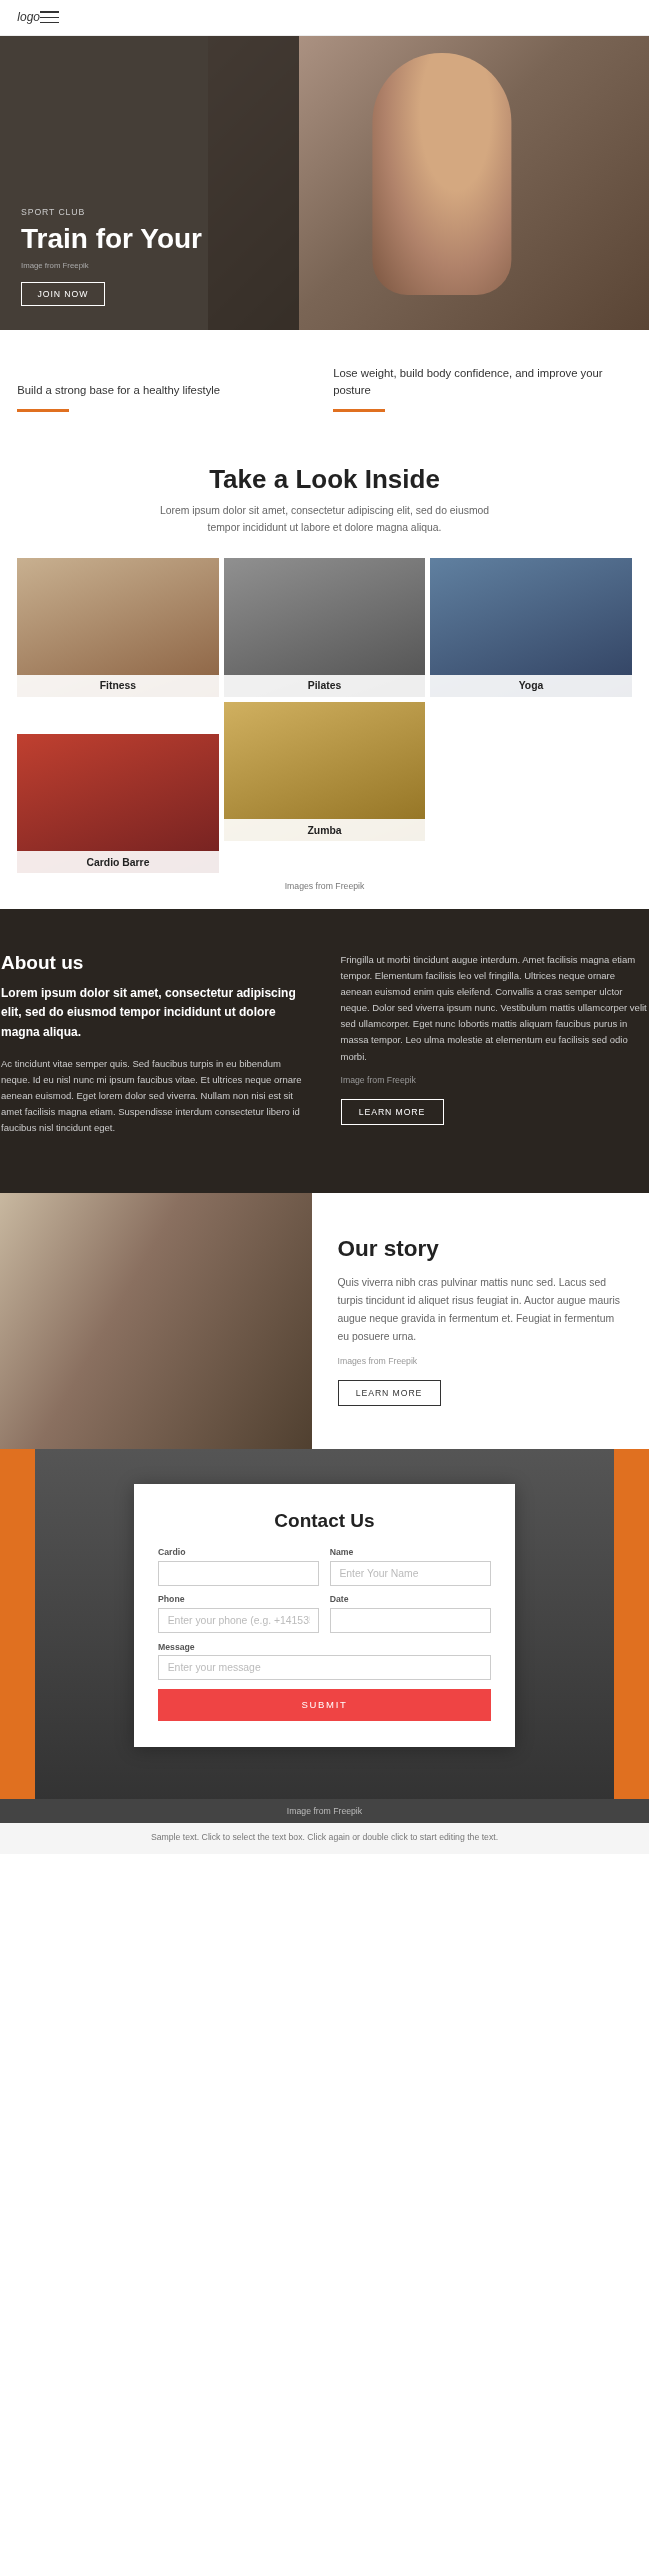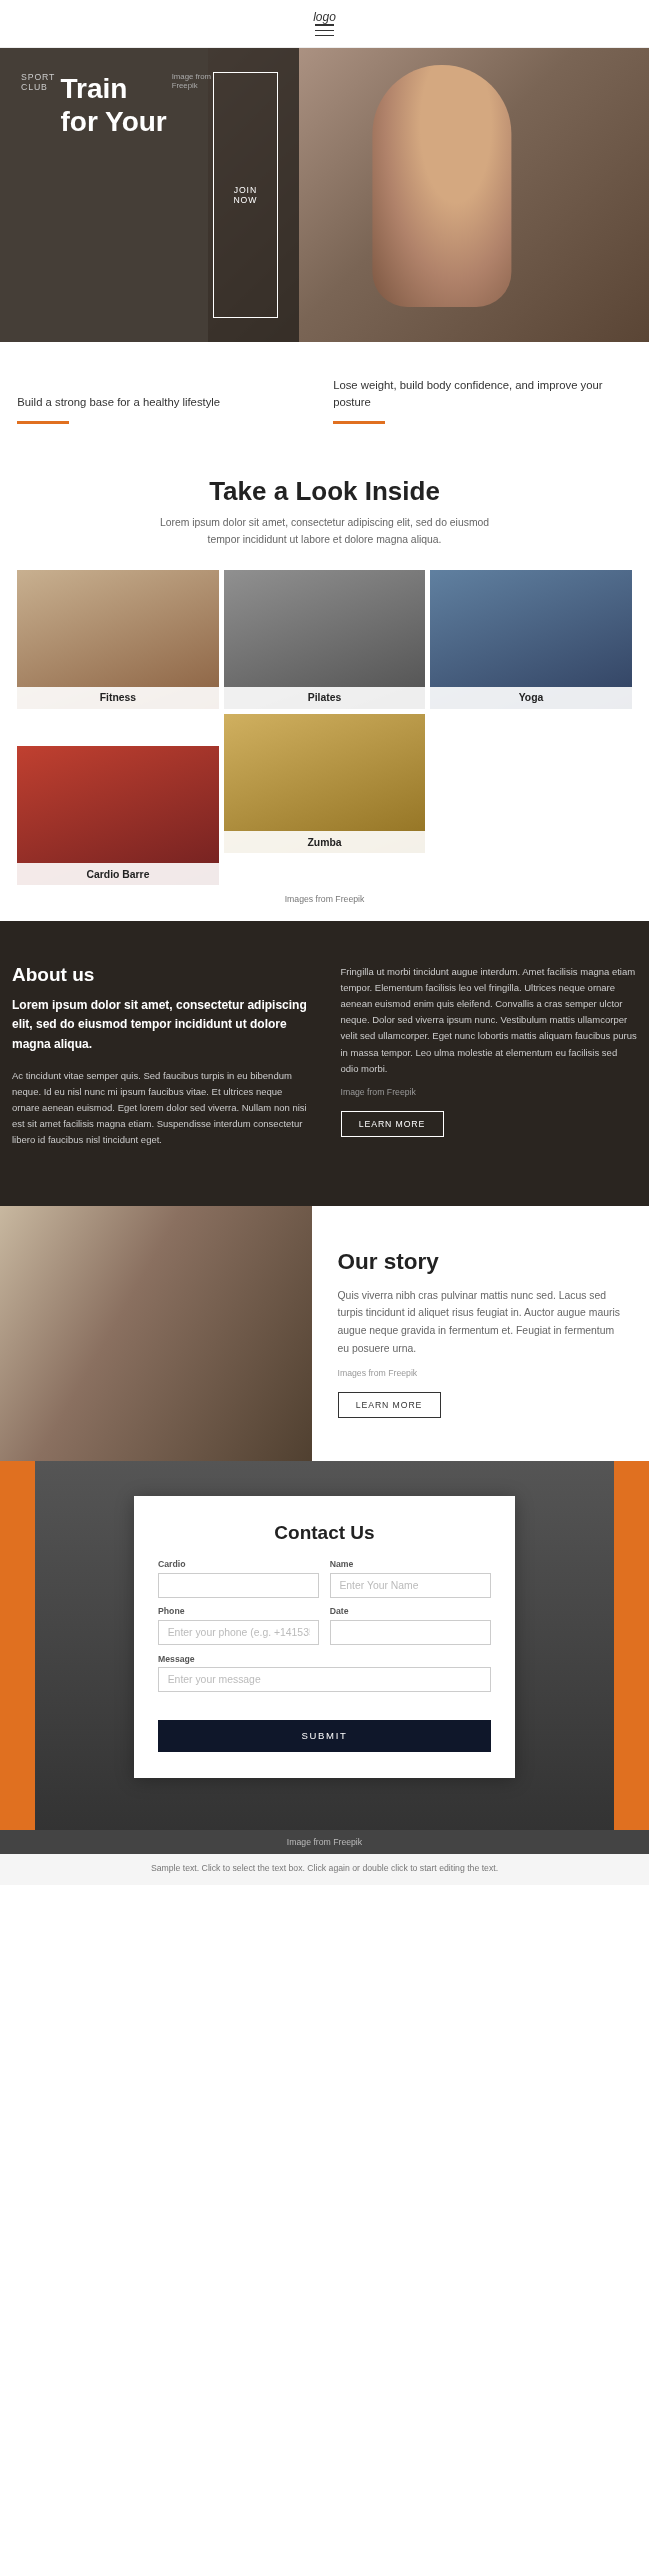--- a/index.html
+++ b/index.html
@@ -1,21 +1,21 @@
 <!DOCTYPE html>
 <html style="font-size:14px"><head>
   <meta charset="utf-8">
   <style>
     * { margin: 0; padding: 0; box-sizing: border-box; }
     body { font-family: Arial, sans-serif; width: 649px; background: #fff; overflow-x: hidden; }
 
     
     nav {
-      display: flex; justify-content: space-between; align-items: center;
-      padding: 10.4px 17.3px; background: #fff; border-bottom: 0.9px solid #eee; flex-direction: column;
+      display: flex; align-items: center;
+      padding: 10.4px 17.3px; background: #fff; border-bottom: 0.9px solid #eee;
     }
     .logo { font-size: 12px; color: #333; font-style: italic; }
     .hamburger { display: flex; flex-direction: column; gap: 3.5px; cursor: pointer; }
     .hamburger span { display: block; width: 19px; height: 1.7px; background: #333; }
 
     
     .hero {
       position: relative; width: 100%; height: 294px;
       background: #c9b8a8; overflow: hidden;
     }
@@ -33,21 +33,21 @@
     .hero-img-placeholder::after {
       content: '';
       position: absolute; top: 17.3px; left: 50%; transform: translateX(-40%);
       width: 139px; height: 242px;
       background: radial-gradient(ellipse at 60% 25%, #d4a880 30%, #b0826a 60%, #7a5540 100%);
       border-radius: 69px 69px 35px 35px;
     }
     .hero-overlay {
       position: absolute; left: 0; top: 0; width: 46%; height: 100%;
       background: rgba(40,35,30,0.82);
-      display: flex; flex-direction: row; justify-content: flex-end;
+      display: flex; flex-direction: column; justify-content: flex-end;
       padding: 24px 21px;
     }
     .hero-sport-label { color: #ccc; font-size: 8.7px; letter-spacing: 0.9px; text-transform: uppercase; margin-bottom: 5.2px; }
     .hero-title { color: #fff; font-size: 28px; font-weight: bold; line-height: 1.2; margin-bottom: 5.2px; }
     .hero-credit { color: #aaa; font-size: 7.8px; margin-bottom: 12px; }
     .hero-btn {
       display: inline-block; border: 0.9px solid #fff; color: #fff;
       padding: 6px 15.6px; font-size: 8.7px; letter-spacing: 0.9px;
       text-transform: uppercase; cursor: pointer; background: transparent;
       width: fit-content;
@@ -84,21 +84,21 @@
     .gallery-label {
       position: absolute; bottom: 0; left: 0; right: 0;
       background: rgba(255,255,255,0.9); color: #222;
       font-size: 10.4px; font-weight: 600; padding: 5.2px 7px; text-align: center;
     }
     .gallery-credit { font-size: 8.7px; color: #777; margin-top: 8.7px; }
 
     
     .about-section {
       background: #2a2520; color: #fff;
-      padding: 43px 12px; display: flex; gap: 32px; position: relative;
+      padding: 43px 1px; display: flex; gap: 32px; position: relative;
     }
     .about-left { flex: 1; }
     .about-right { flex: 1; }
     .about-heading { font-size: 19px; font-weight: bold; margin-bottom: 10.4px; }
     .about-intro { font-size: 12px; font-weight: 600; line-height: 1.6; color: #fff; margin-bottom: 14px; }
     .about-body { font-size: 9.5px; color: #ccc; line-height: 1.7; margin-bottom: 14px; }
     .about-right-text { font-size: 9.5px; color: #ccc; line-height: 1.7; margin-bottom: 10.4px; }
     .about-credit { font-size: 8.7px; color: #999; margin-bottom: 14px; }
     .learn-more-btn {
       display: inline-block; border: 0.9px solid #fff; color: #fff;
@@ -144,24 +144,24 @@
     .form-row { display: flex; gap: 10.4px; margin-bottom: 8.7px; }
     .form-group { flex: 1; display: flex; flex-direction: column; gap: 3.5px; }
     .form-group.full { flex: 1 1 100%; }
     .form-label { font-size: 8.7px; color: #555; font-weight: 600; }
     .form-input {
       border: 0.9px solid #ccc; padding: 6px 8.7px; font-size: 10.4px;
       outline: none; color: #333; width: 100%;
     }
     .form-input::placeholder { color: #bbb; }
     .submit-btn {
-      width: 100%; background: #0f172a; color: #fff;
+      width: 100%; background: #ef4444; color: #fff;
       padding: 10.4px; font-size: 9.5px; letter-spacing: 1.7px;
       text-transform: uppercase; border: none; cursor: pointer;
-      margin-top: 19px;
+      margin-top: 0;
     }
 
     
     .sample-text {
       background: #f5f5f5; padding: 8.7px 17.3px; text-align: center;
       font-size: 8.7px; color: #777; line-height: 1.6;
     }
 
     
     .contact-side-left {

